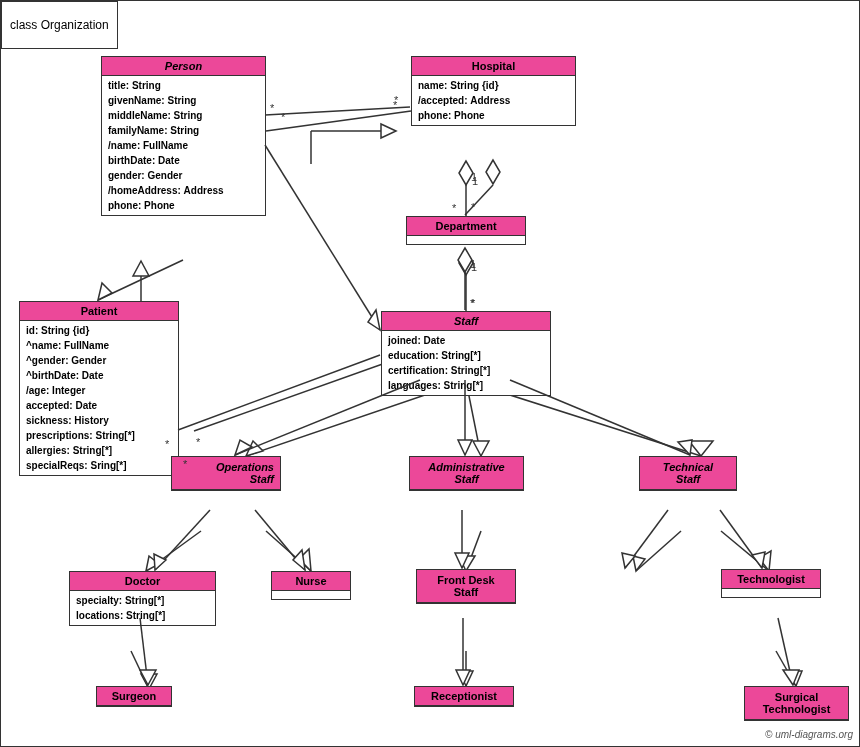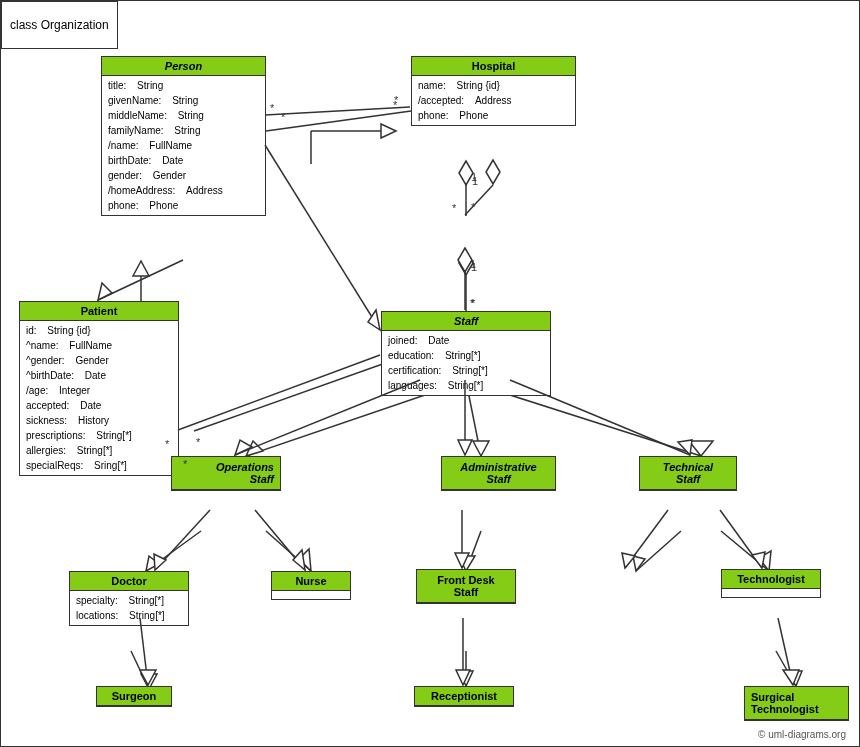--- a/index.html
+++ b/index.html
@@ -32,51 +32,53 @@
       position: absolute;
       border: 1.5px solid #333;
       background: #fff;
       text-align: center;
     }
     .uml-class .class-name {
       border-bottom: 1.5px solid #333;
       padding: 3px 6px;
       font-weight: bold;
       font-style: italic;
-      background: #84cc16;
+      background: #ec4899;
     }
     .uml-class .class-name.normal {
       font-style: normal;
     }
     .uml-class .class-attrs {
       padding: 2px 6px;
       text-align: left;
       font-size: 10px;
       line-height: 1.5;
     }
     .uml-class .attr-row {
       display: flex;
-      gap: 8px;
+      gap: 0;
+      font-weight: bold;
     }
     .attr-name { color: #000; }
     .attr-type { color: #000; }
     
     #connectors {
       position: absolute;
       top: 0; left: 0;
       width: 860px;
       height: 747px;
       pointer-events: none;
     }
     .copyright {
       position: absolute;
       bottom: 6px;
-      right: 13px;
+      right: 6px;
       font-size: 10px;
       color: #555;
+      font-style: italic;
     }
   </style>
 </head>
 <body>
 
 <div id="diagram-container">
   <div class="diagram-title">class Organization</div>
 
   <svg id="connectors">
 
@@ -195,20 +197,24 @@
           <span class="attr-name">/accepted:</span>
           <span class="attr-type">&nbsp;Address</span>
         </div>
       <div class="attr-row">
           <span class="attr-name">phone:</span>
           <span class="attr-type">&nbsp;Phone</span>
         </div>
     </div>
   </div>
 
+  <div class="uml-class" style="left:405px; top:215px; width:120px;">
+    <div class="class-name normal">Department</div>
+    <div class="class-attrs" style="min-height:8px;"></div>
+  </div>
 
   <div class="uml-class" style="left:380px; top:310px; width:170px;">
     <div class="class-name">Staff</div>
     <div class="class-attrs">
       <div class="attr-row">
           <span class="attr-name">joined:</span>
           <span class="attr-type">&nbsp;Date</span>
         </div>
       <div class="attr-row">
           <span class="attr-name">education:</span>
@@ -268,29 +274,29 @@
           <span class="attr-name">specialReqs:</span>
           <span class="attr-type">&nbsp;Sring[*]</span>
         </div>
     </div>
   </div>
 
   <div class="uml-class" style="left:170px; top:455px; width:110px; text-align:right;">
     <div class="class-name" style="font-style:italic; padding:4px 6px;">Operations<br>Staff</div>
   </div>
 
-  <div class="uml-class" style="left:408px; top:455px; width:115px; text-align:center;margin-left:32px;">
+  <div class="uml-class" style="left:408px; top:455px; width:115px; text-align:center;">
     <div class="class-name" style="font-style:italic; padding:4px 6px;">Administrative<br>Staff</div>
   </div>
 
   <div class="uml-class" style="left:638px; top:455px; width:98px; text-align:center;">
     <div class="class-name" style="font-style:italic; padding:4px 6px;">Technical<br>Staff</div>
   </div>
 
-  <div class="uml-class" style="left:68px; top:570px; width:120px;">
+  <div class="uml-class" style="left:68px; top:570px; width:147px;">
     <div class="class-name normal">Doctor</div>
     <div class="class-attrs">
       <div class="attr-row">
           <span class="attr-name">specialty:</span>
           <span class="attr-type">&nbsp;String[*]</span>
         </div>
       <div class="attr-row">
           <span class="attr-name">locations:</span>
           <span class="attr-type">&nbsp;String[*]</span>
         </div>
@@ -313,21 +319,21 @@
   </div>
 
   <div class="uml-class" style="left:95px; top:685px; width:76px;">
     <div class="class-name normal">Surgeon</div>
   </div>
 
   <div class="uml-class" style="left:413px; top:685px; width:100px;">
     <div class="class-name normal">Receptionist</div>
   </div>
 
-  <div class="uml-class" style="left:743px; top:685px; width:105px; text-align:left;">
+  <div class="uml-class" style="left:743px; top:685px; width:105px; text-align:center;">
     <div class="class-name normal" style="padding:4px 6px;">Surgical<br>Technologist</div>
   </div>
 
   <div class="copyright">© uml-diagrams.org</div>
 </div>
 
 <svg style="position:absolute;top:0;left:0;width:860px;height:747px;pointer-events:none;">
 
   <line x1="265" y1="115" x2="410" y2="107" stroke="#333" stroke-width="1.5"></line>
   <text x="270" y="112" font-size="11" fill="#333">*</text>

